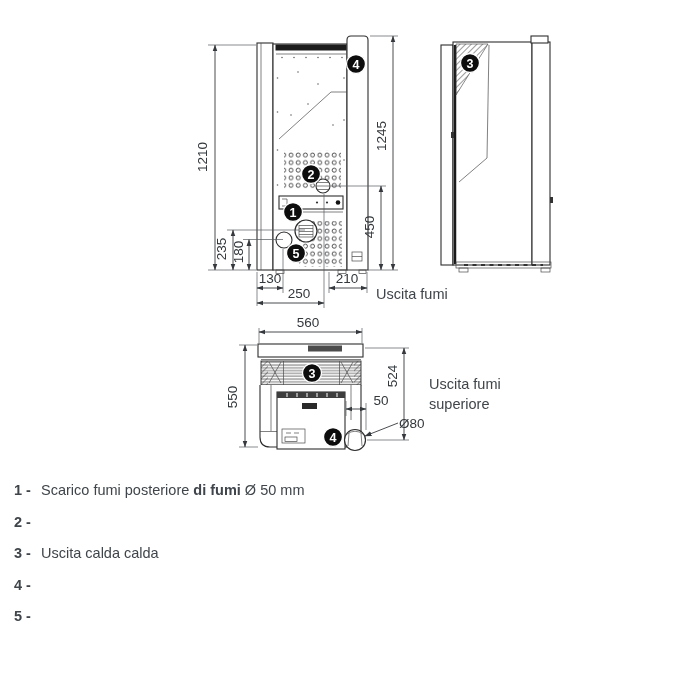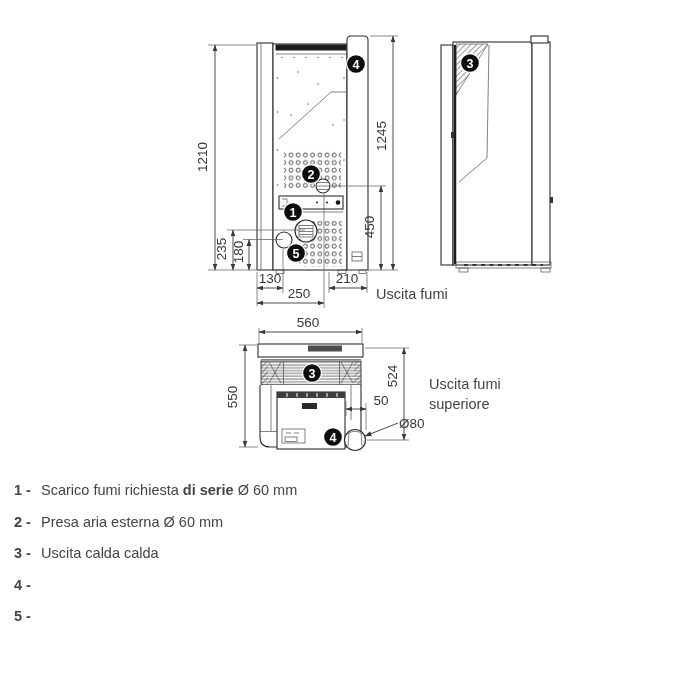--- a/index.html
+++ b/index.html
@@ -259,25 +259,24 @@
     <text class="dimtxt" transform="rotate(-90,237,397)" x="237" y="397" text-anchor="middle">550</text>
 
     <text class="lbltxt" x="429" y="389">Uscita fumi</text>
     <text class="lbltxt" x="429" y="409">superiore</text>
   </g>
 </svg>
 
 <div class="legend">
   <div class="lrow">
     <span class="lnum">1 -</span>
-    <span class="ltxt"><span>Scarico fumi richiesta </span><b>di serie</b><span> Ø 60 mm</span></span>
+    <span class="ltxt"><span>Scarico fumi posteriore </span><b>di fumi</b><span> Ø 50 mm</span></span>
   </div>
   <div class="lrow">
     <span class="lnum">2 -</span>
-    <span class="ltxt"><span>Presa aria esterna Ø 60 mm</span><b></b><span></span></span>
   </div>
   <div class="lrow">
     <span class="lnum">3 -</span>
     <span class="ltxt"><span>Uscita calda calda</span><b></b><span></span></span>
   </div>
   <div class="lrow gap">
     <span class="lnum">4 -</span>
   </div>
   <div class="lrow">
     <span class="lnum">5 -</span>

